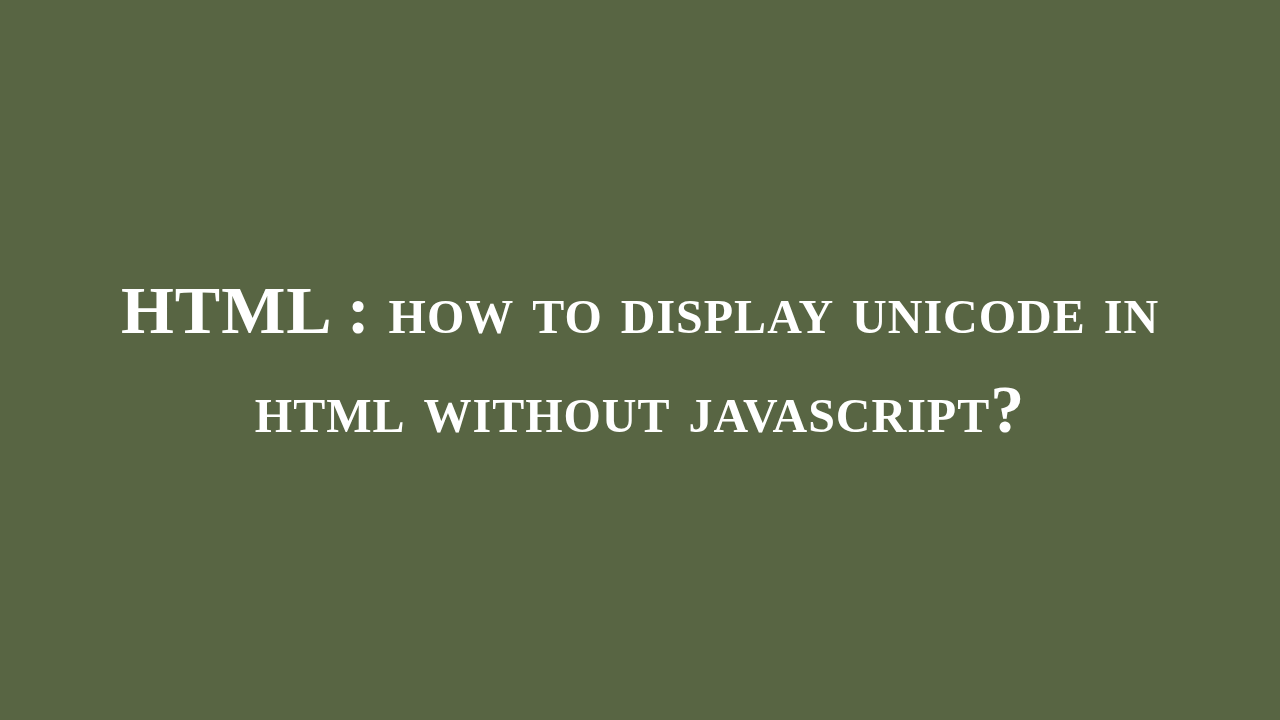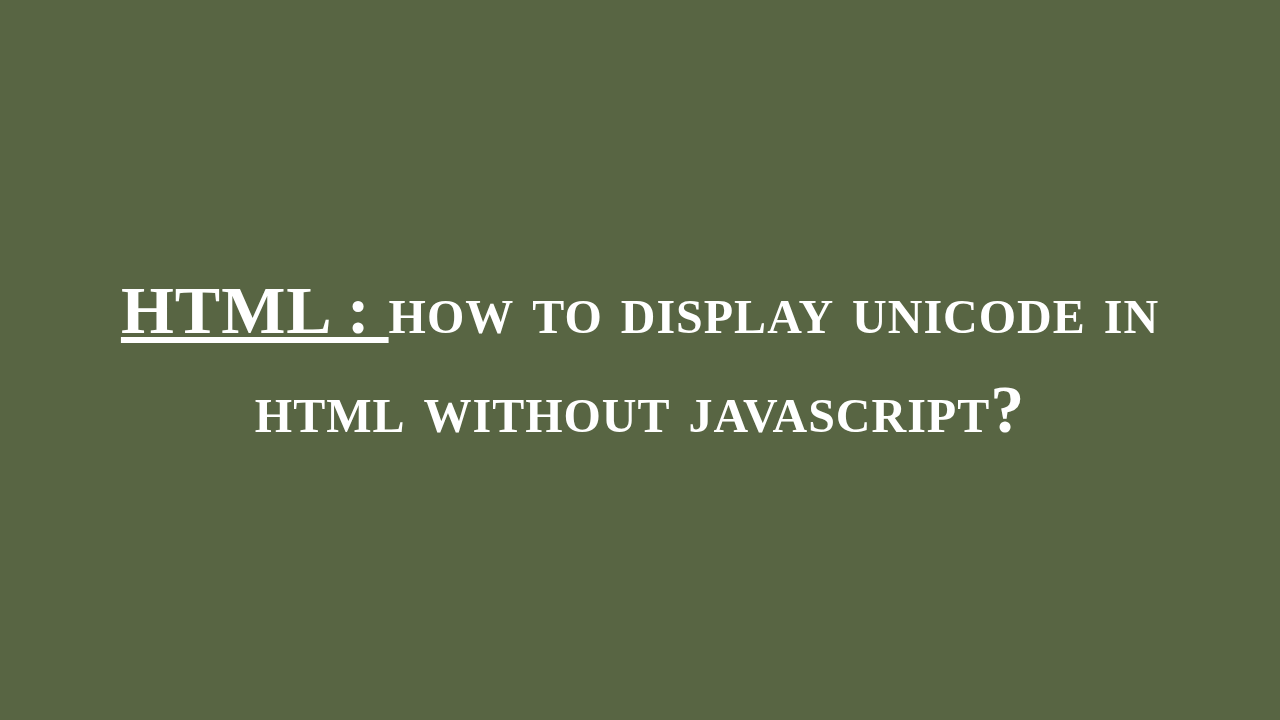--- a/index.html
+++ b/index.html
@@ -23,21 +23,20 @@
     padding: 0 80px;
   }
   .title-line {
     font-size: 68px;
     line-height: 1.45;
     font-weight: bold;
     letter-spacing: 1px;
   }
   .prefix {
     text-transform: none;
-    text-decoration: underline;
   }
   .rest {
     font-variant: small-caps;
     text-transform: lowercase;
     text-align: right;
   }
 </style>
 </head>
 <body>
 

